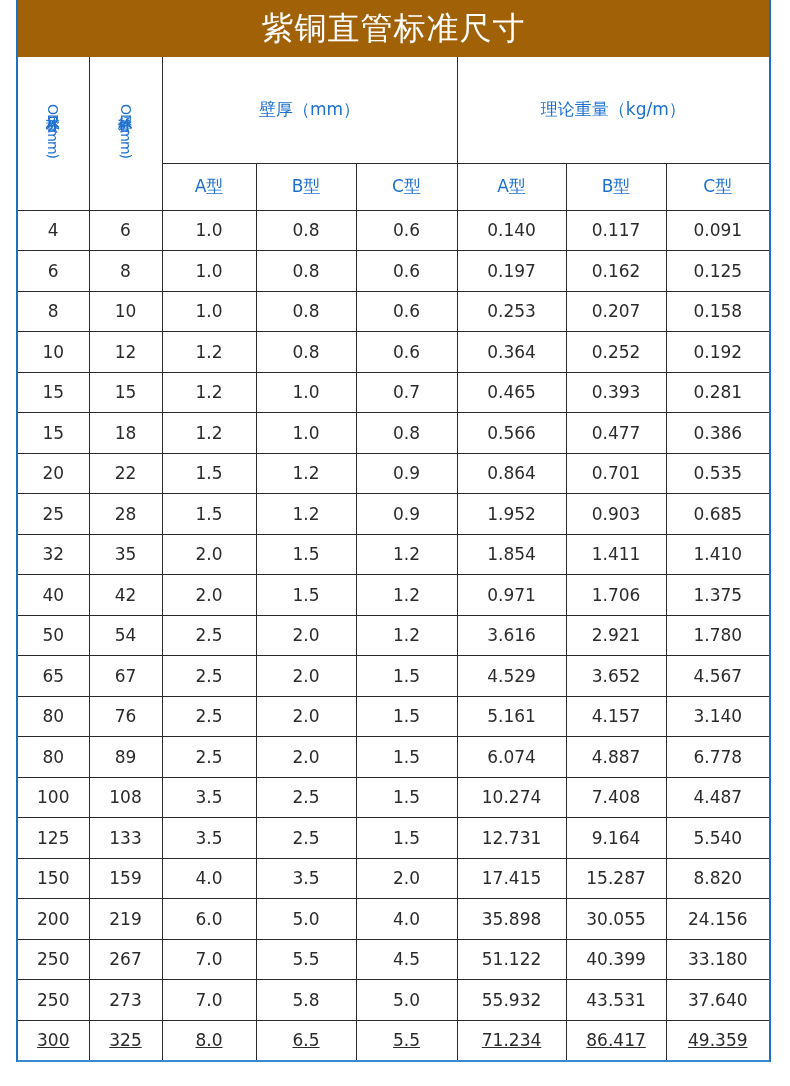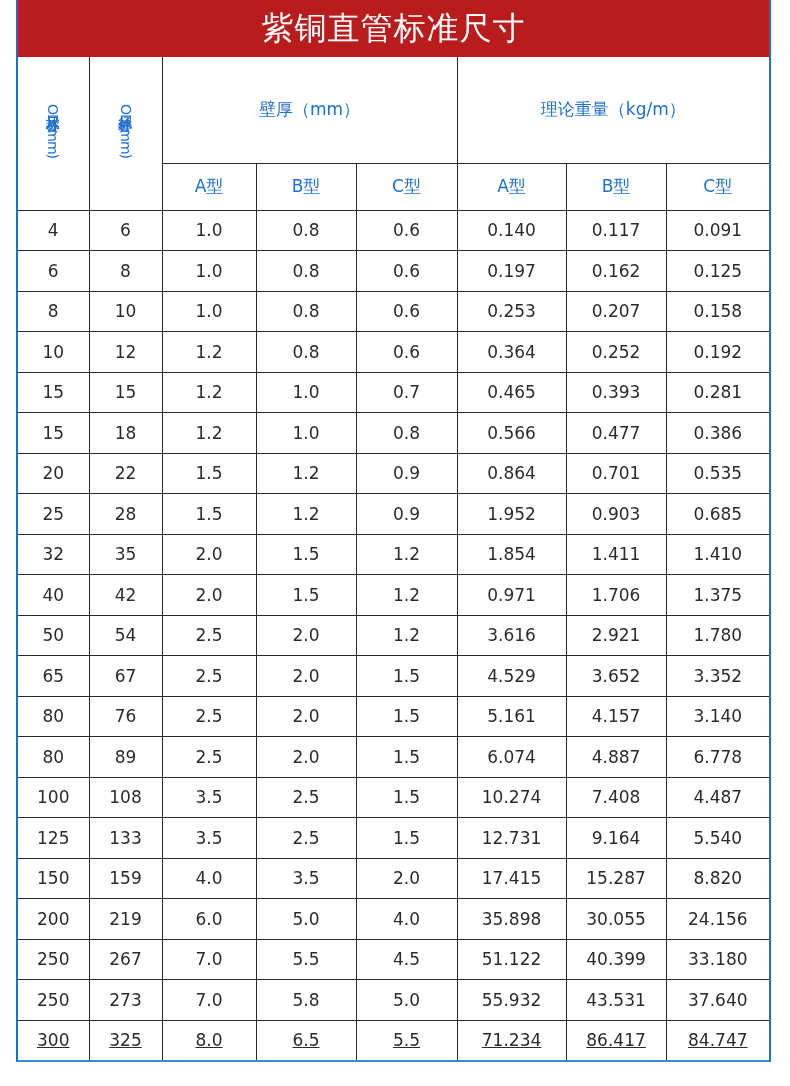--- a/index.html
+++ b/index.html
@@ -1,21 +1,21 @@
 <!DOCTYPE html>
 <html><head>
 <meta charset="utf-8">
 <style>
   html, body { margin: 0; padding: 0; background: #ffffff; }
   body { width: 790px; height: 1086px; position: relative; overflow: hidden;
          font-family: "DejaVu Sans", "Liberation Sans", sans-serif; }
   .wrap { position: absolute; left: 16px; top: 0; width: 755px;
           border-left: 2px solid #1e6fbf; border-right: 2px solid #1e6fbf; border-bottom: 2px solid #3a8ad0;
           box-sizing: border-box; }
-  .title-bar { height: 57px; background: #b91c1c; color: #ffffff; display: flex;
+  .title-bar { height: 57px; background: #a16207; color: #ffffff; display: flex;
                align-items: center; justify-content: center; font-size: 32px; letter-spacing: 1px; }
   table { border-collapse: collapse; width: 100%; table-layout: fixed; }
   td, th { border: 1px solid #2a2a2a; text-align: center; padding: 0; font-weight: normal; }
   tr.first-head > * { border-top: none; }
   tr > *:first-child { border-left: none; }
   tr > *:last-child { border-right: none; }
   tbody tr:last-child td { border-bottom: none; text-decoration: underline; }
   th { color: #1d6fd0; font-size: 17px; }
   .vert { writing-mode: vertical-rl; text-orientation: upright; font-size: 14px;
           letter-spacing: -1px; margin: 0 auto; line-height: 1; }
@@ -172,21 +172,21 @@
           <td>1.780</td>
         </tr>
         <tr>
           <td>65</td>
           <td>67</td>
           <td>2.5</td>
           <td>2.0</td>
           <td>1.5</td>
           <td>4.529</td>
           <td>3.652</td>
-          <td>3.352</td>
+          <td>4.567</td>
         </tr>
         <tr>
           <td>80</td>
           <td>76</td>
           <td>2.5</td>
           <td>2.0</td>
           <td>1.5</td>
           <td>5.161</td>
           <td>4.157</td>
           <td>3.140</td>
@@ -262,17 +262,17 @@
           <td>37.640</td>
         </tr>
         <tr>
           <td>300</td>
           <td>325</td>
           <td>8.0</td>
           <td>6.5</td>
           <td>5.5</td>
           <td>71.234</td>
           <td>86.417</td>
-          <td>84.747</td>
+          <td>49.359</td>
         </tr>
       </tbody>
   </table>
 </div>
 
 </body></html>

